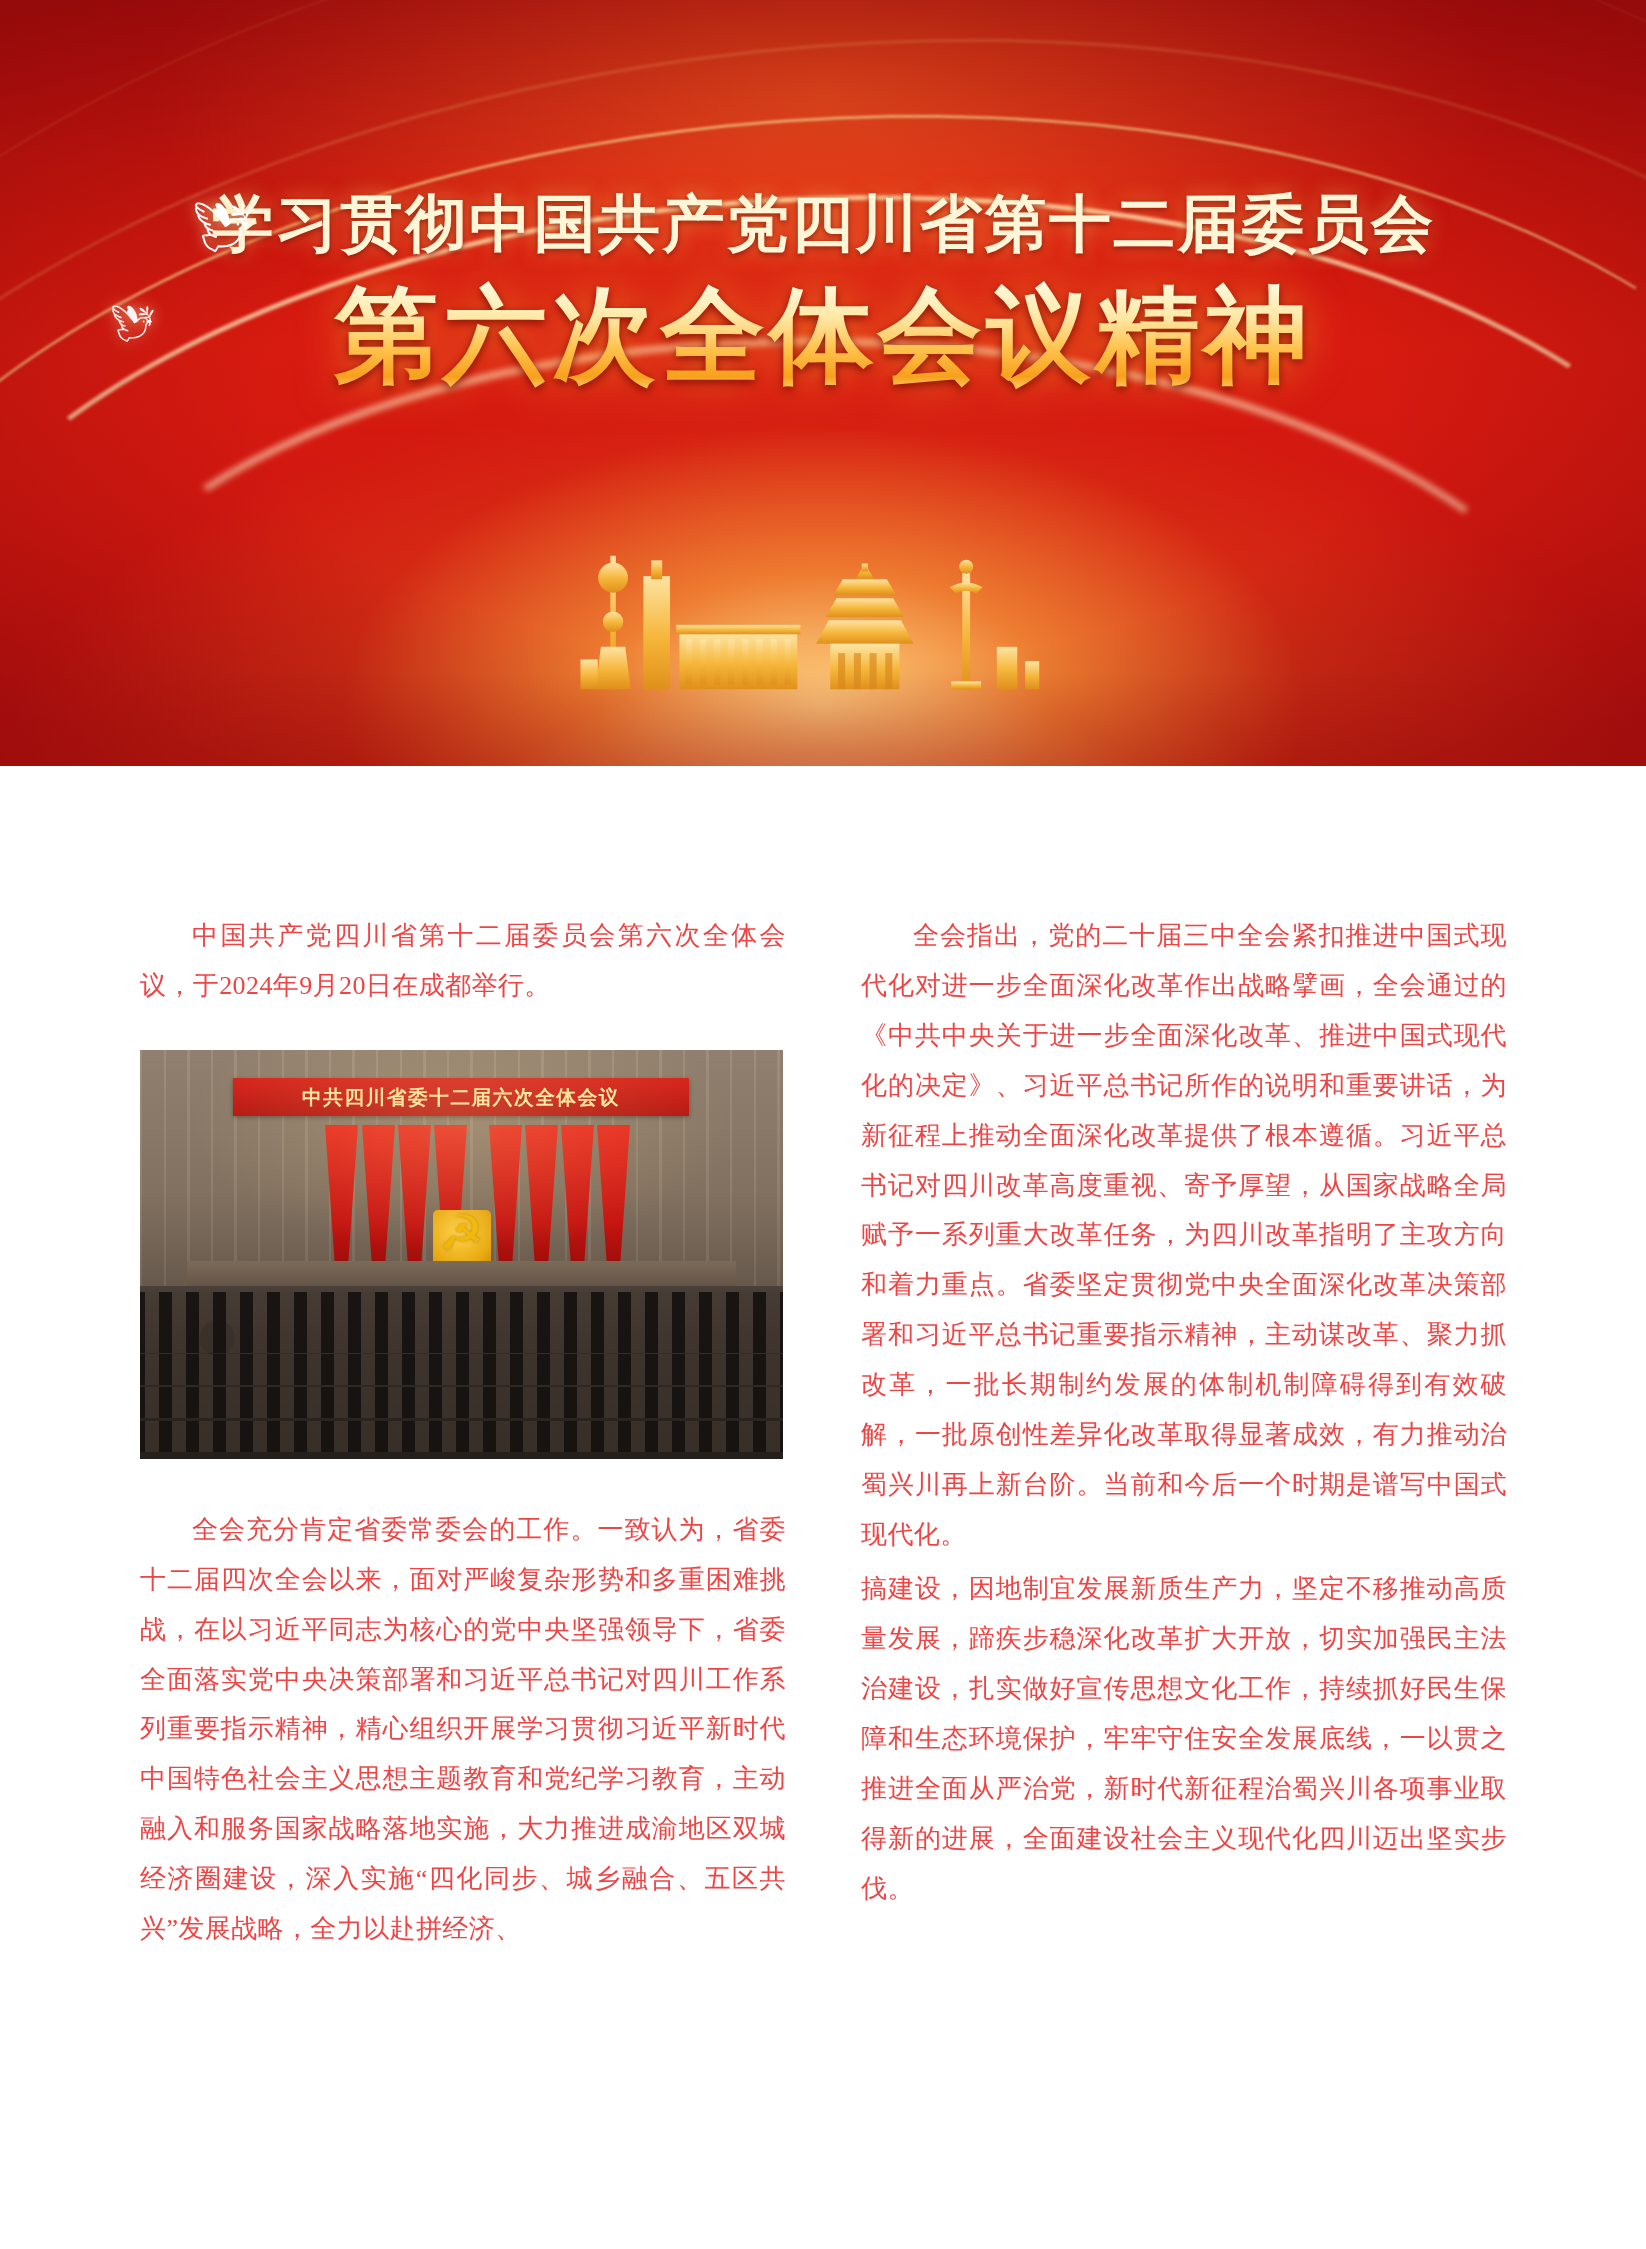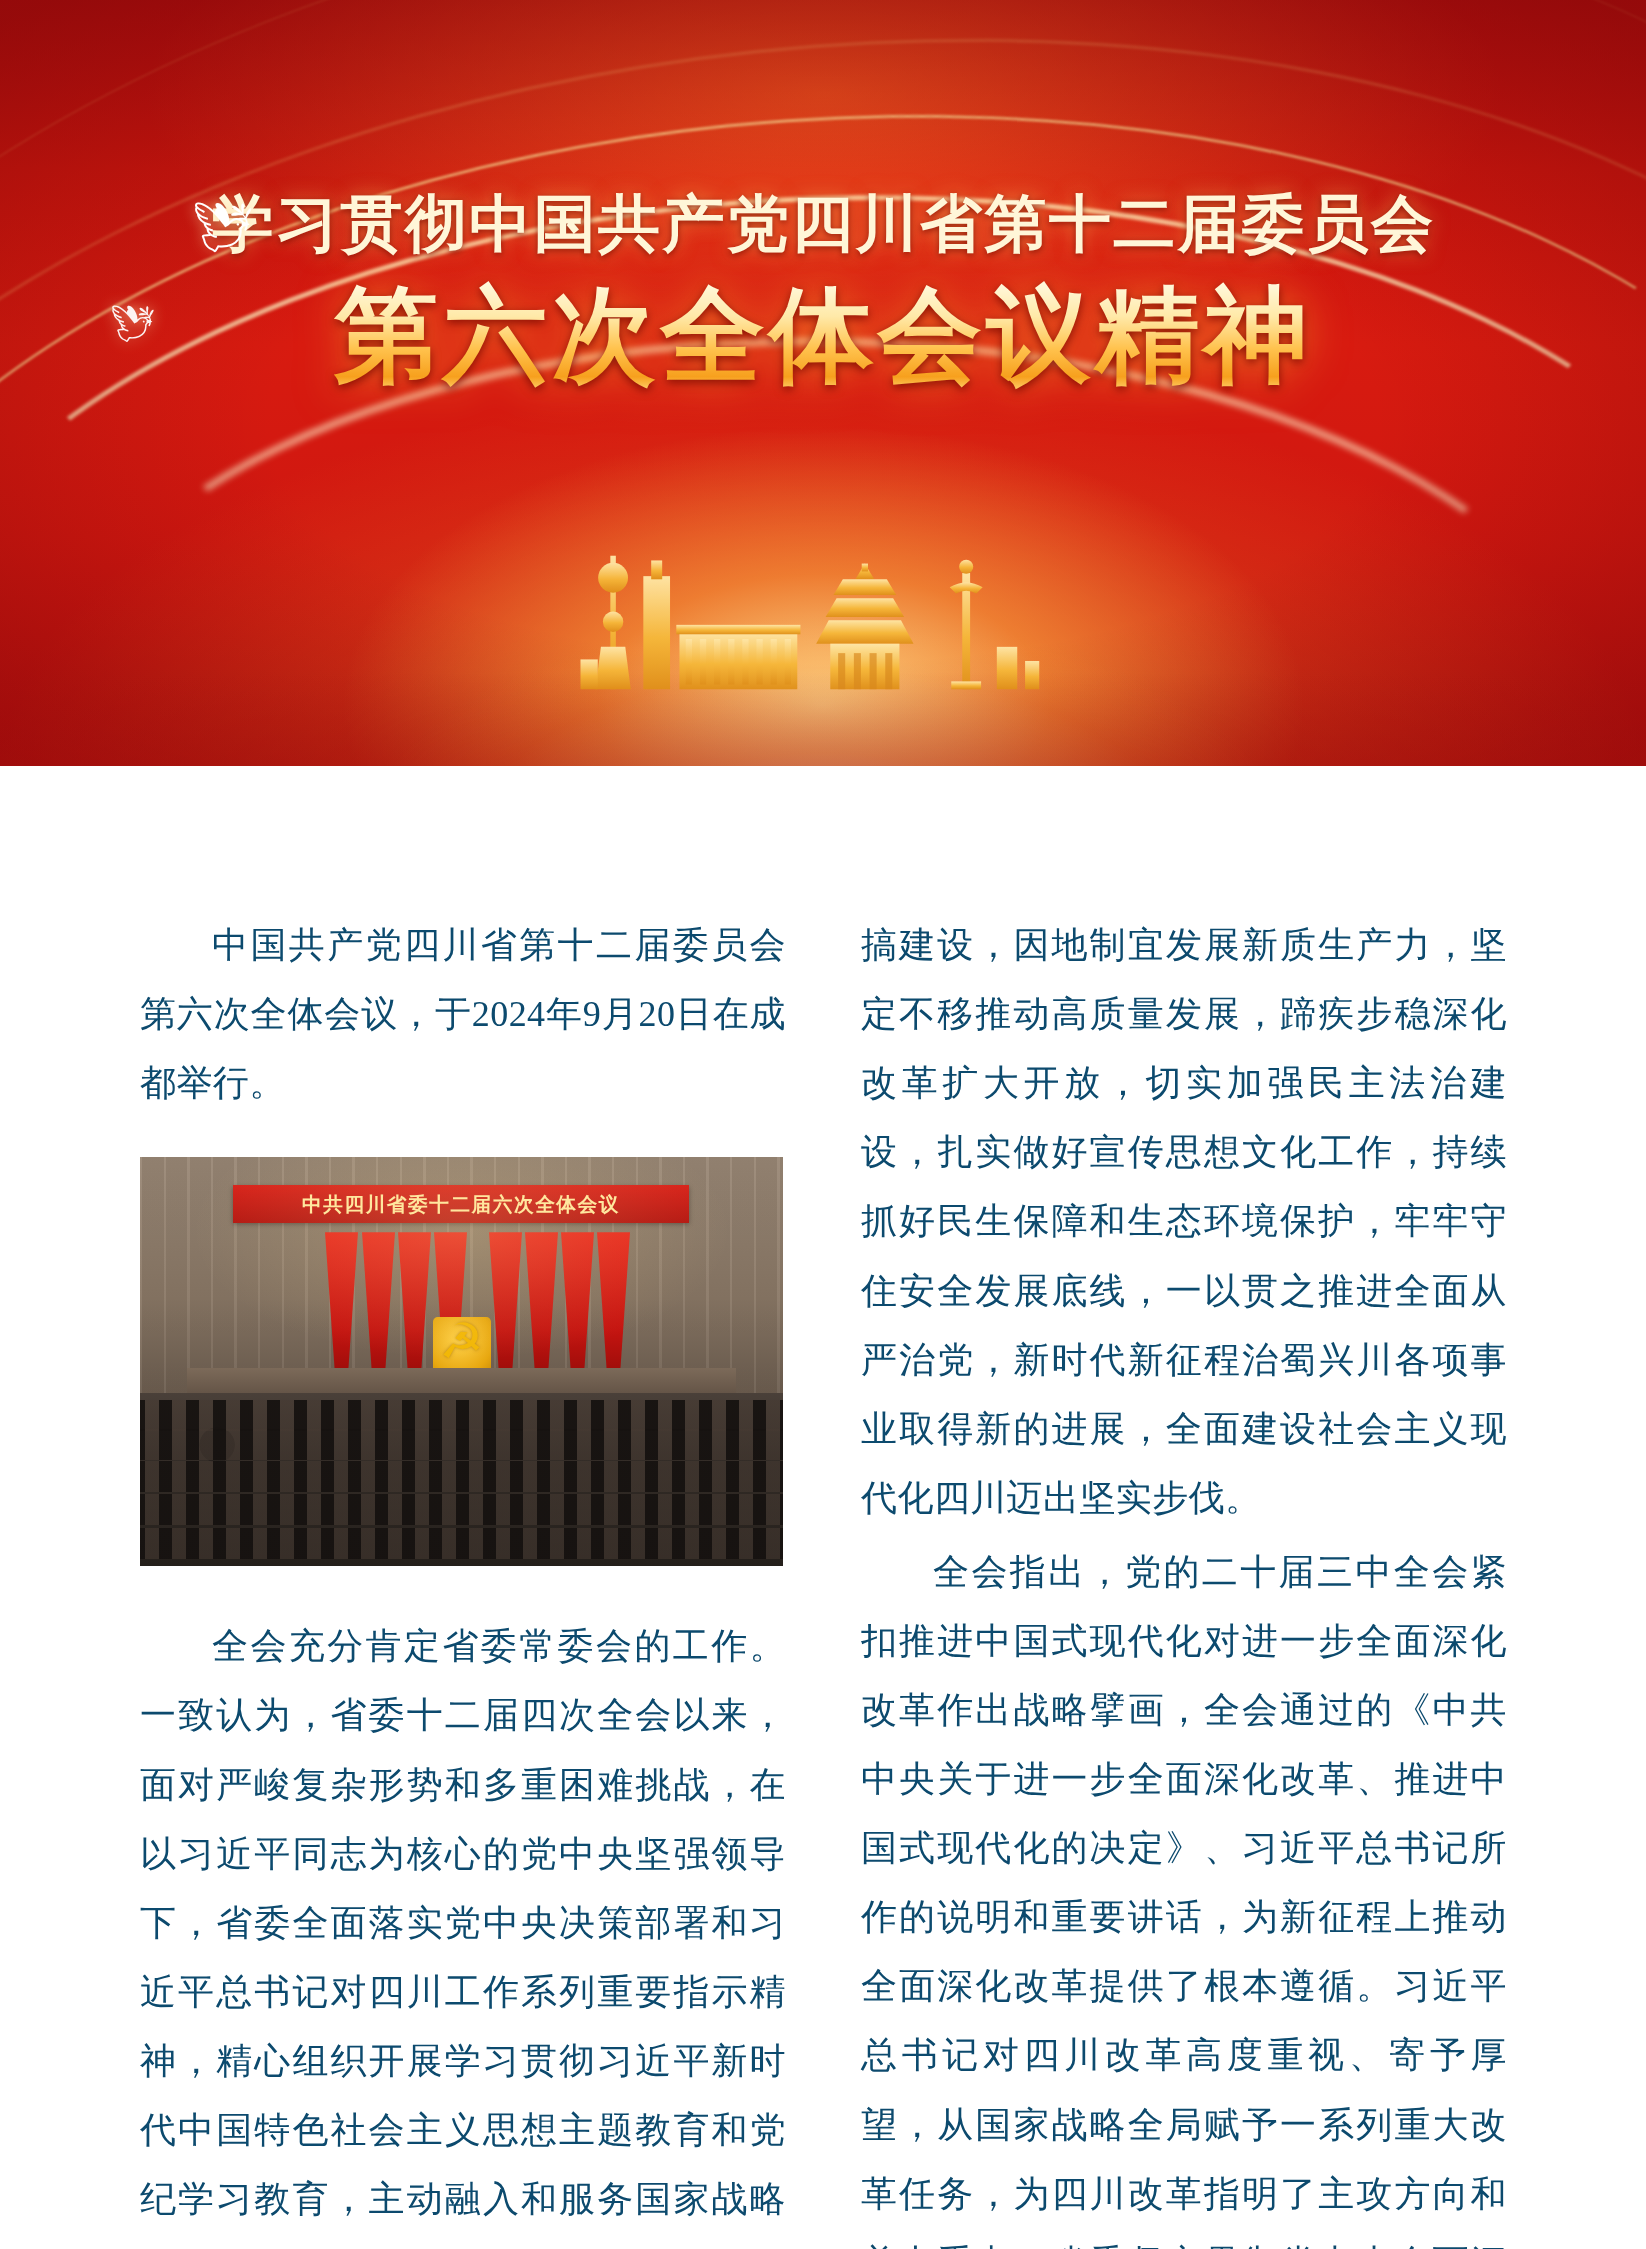--- a/index.html
+++ b/index.html
@@ -181,23 +181,23 @@
     left: 140px;
     width: 1367px;
     display: flex;
     gap: 75px;
   }
   .col {
     width: 646px;
   }
   .para {
     font-family: "Liberation Serif", serif;
-    font-size: 36px;
+    font-size: 26px;
     line-height: 1.92;
-    color: #0c4a6e;
+    color: #ef4444;
     text-align: justify;
     text-indent: 2em;
     margin: 0 0 4.7px 0;
     letter-spacing: 0.4px;
   }
   .para.no-indent { text-indent: 0; }
 
   
   .photo {
     position: relative;
@@ -411,19 +411,19 @@
           <div class="seatrow" style="top:101px"></div>
           <div class="seatrow" style="top:135px"></div>
         </div>
         <div class="warm-light"></div>
       </div>
 
       <p class="para">全会充分肯定省委常委会的工作。一致认为，省委十二届四次全会以来，面对严峻复杂形势和多重困难挑战，在以习近平同志为核心的党中央坚强领导下，省委全面落实党中央决策部署和习近平总书记对四川工作系列重要指示精神，精心组织开展学习贯彻习近平新时代中国特色社会主义思想主题教育和党纪学习教育，主动融入和服务国家战略落地实施，大力推进成渝地区双城经济圈建设，深入实施“四化同步、城乡融合、五区共兴”发展战略，全力以赴拼经济、</p>
     </div>
 
     <div class="col">
+      <p class="para">全会指出，党的二十届三中全会紧扣推进中国式现代化对进一步全面深化改革作出战略擘画，全会通过的《中共中央关于进一步全面深化改革、推进中国式现代化的决定》、习近平总书记所作的说明和重要讲话，为新征程上推动全面深化改革提供了根本遵循。习近平总书记对四川改革高度重视、寄予厚望，从国家战略全局赋予一系列重大改革任务，为四川改革指明了主攻方向和着力重点。省委坚定贯彻党中央全面深化改革决策部署和习近平总书记重要指示精神，主动谋改革、聚力抓改革，一批长期制约发展的体制机制障碍得到有效破解，一批原创性差异化改革取得显著成效，有力推动治蜀兴川再上新台阶。当前和今后一个时期是谱写中国式现代化。</p>
       <p class="para no-indent">搞建设，因地制宜发展新质生产力，坚定不移推动高质量发展，蹄疾步稳深化改革扩大开放，切实加强民主法治建设，扎实做好宣传思想文化工作，持续抓好民生保障和生态环境保护，牢牢守住安全发展底线，一以贯之推进全面从严治党，新时代新征程治蜀兴川各项事业取得新的进展，全面建设社会主义现代化四川迈出坚实步伐。</p>
-      <p class="para">全会指出，党的二十届三中全会紧扣推进中国式现代化对进一步全面深化改革作出战略擘画，全会通过的《中共中央关于进一步全面深化改革、推进中国式现代化的决定》、习近平总书记所作的说明和重要讲话，为新征程上推动全面深化改革提供了根本遵循。习近平总书记对四川改革高度重视、寄予厚望，从国家战略全局赋予一系列重大改革任务，为四川改革指明了主攻方向和着力重点。省委坚定贯彻党中央全面深化改革决策部署和习近平总书记重要指示精神，主动谋改革、聚力抓改革，一批长期制约发展的体制机制障碍得到有效破解，一批原创性差异化改革取得显著成效，有力推动治蜀兴川再上新台阶。当前和今后一个时期是谱写中国式现代化。</p>
     </div>
 
   </div>
 </div>
 
 
 </body></html>

